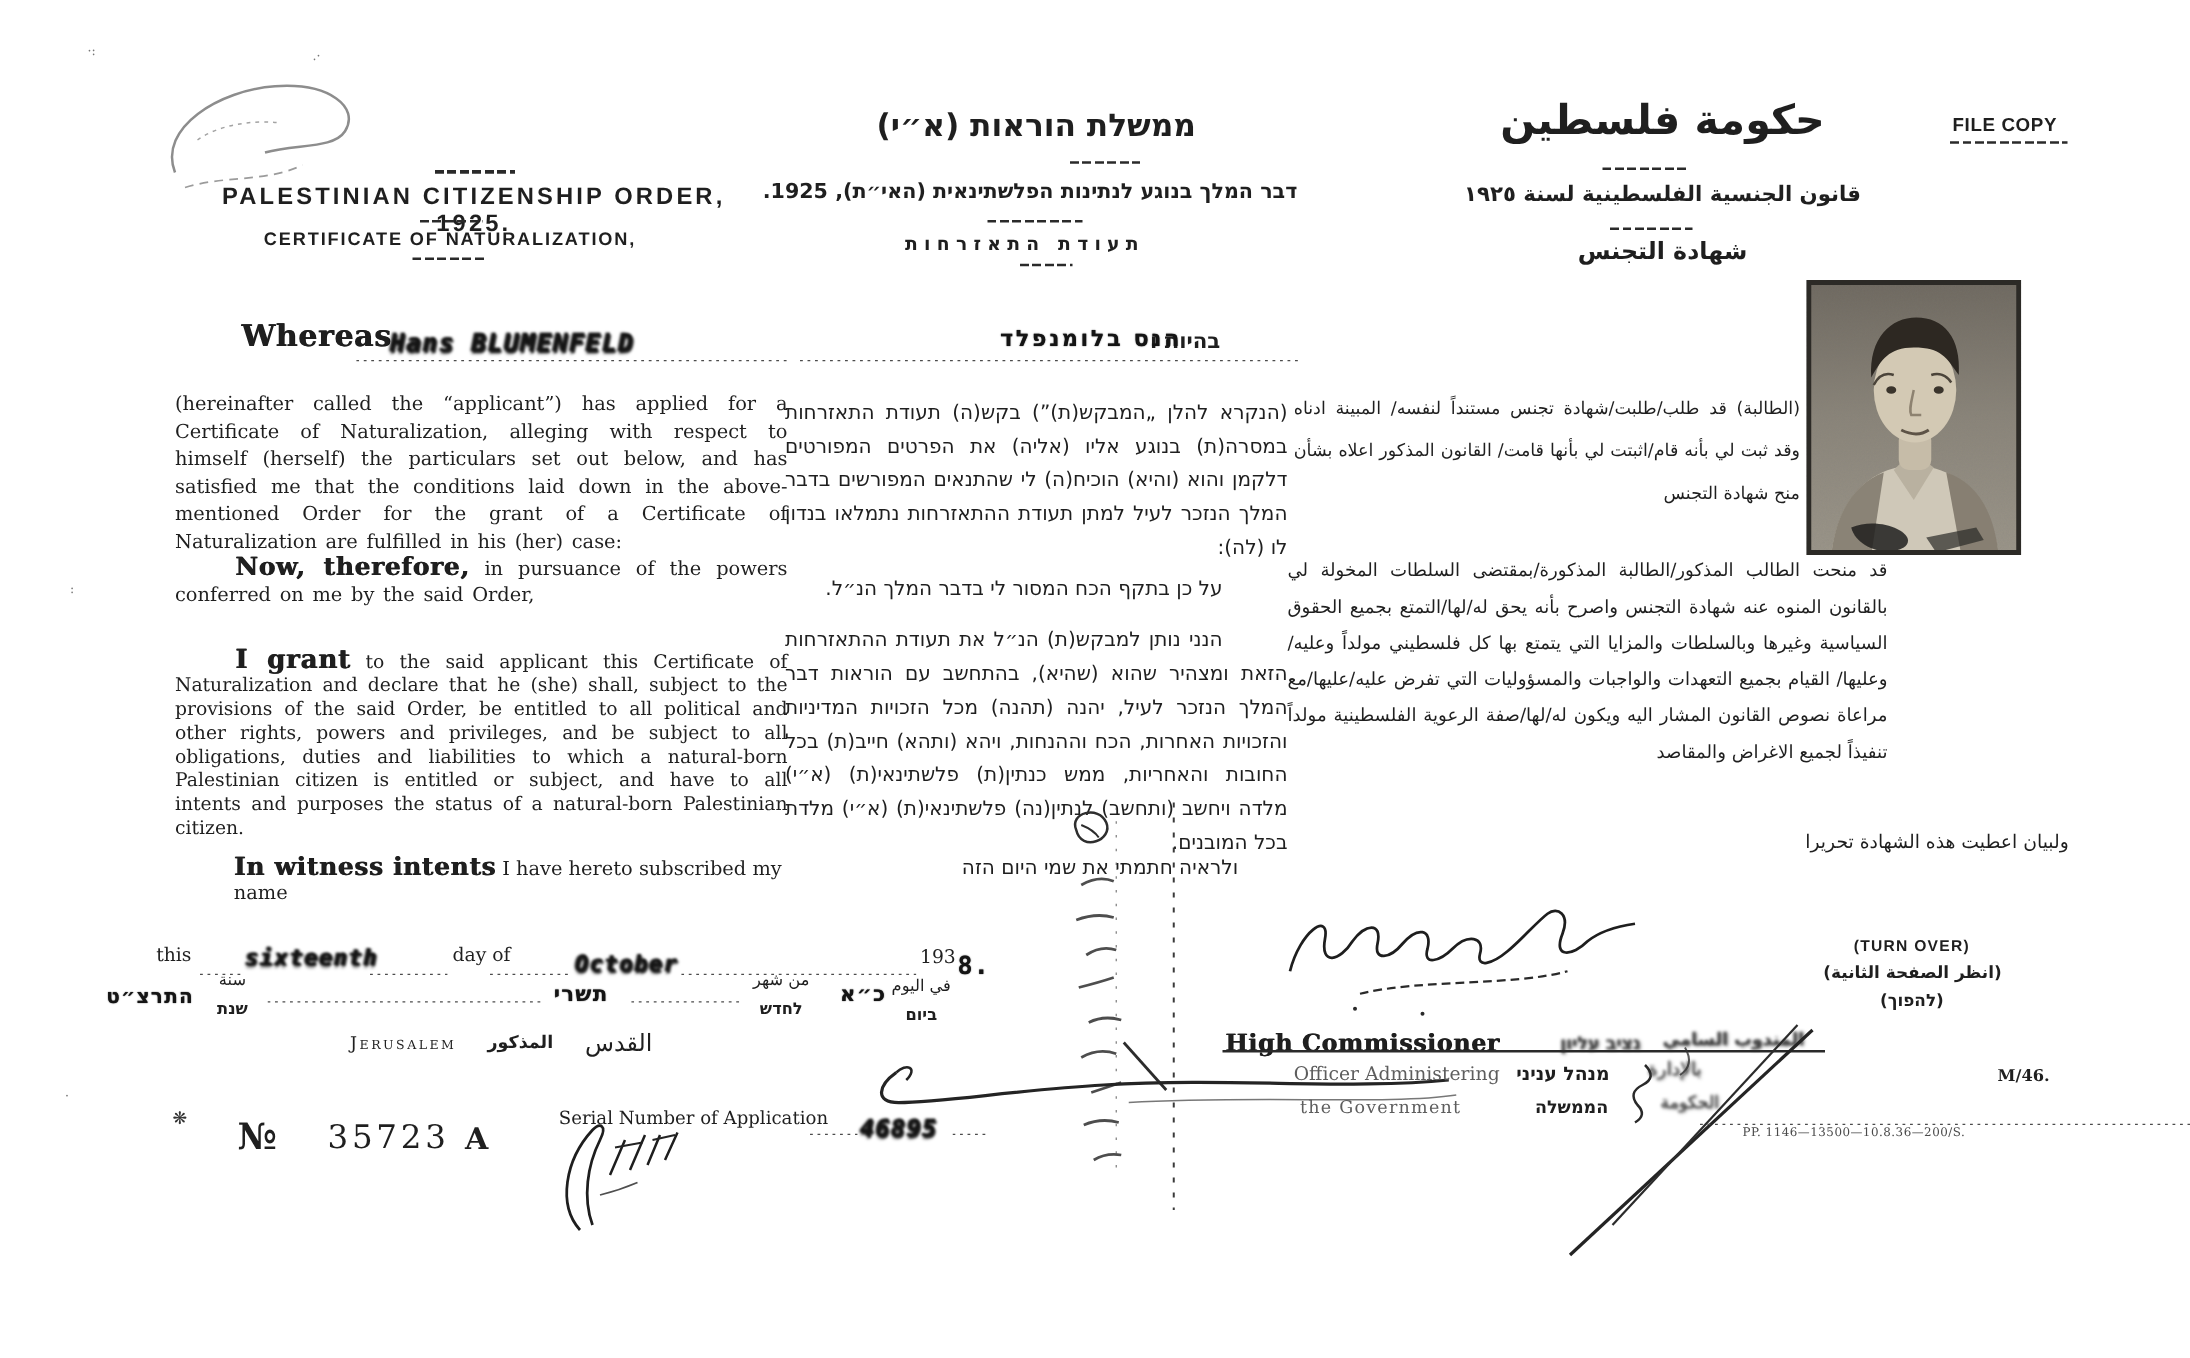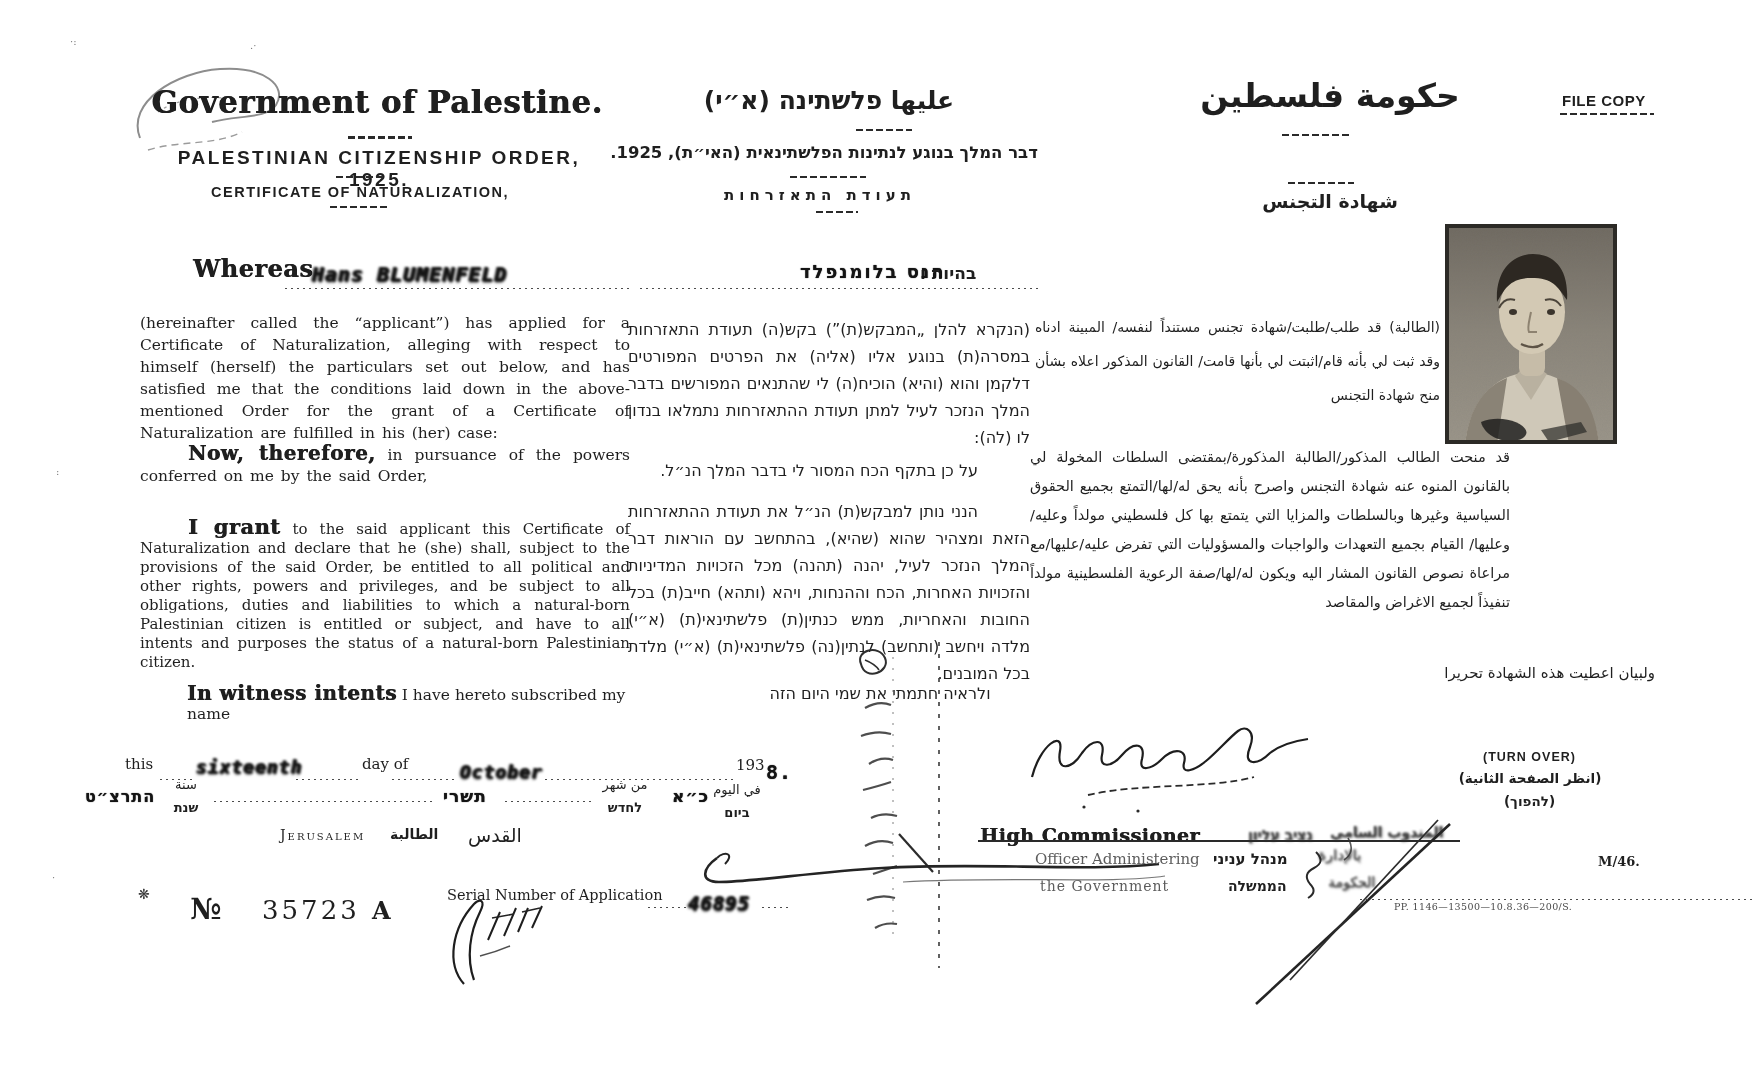--- a/index.html
+++ b/index.html
@@ -35,38 +35,36 @@
 <body>
 
 <div class="page">
 
   <svg class="abs" style="left:118px;top:52px;" width="185" height="140" viewBox="0 0 185 140">
     <path d="M22 86 C 8 50 58 20 102 17 C 146 14 170 34 158 53 C 149 67 120 63 94 70" fill="none" stroke="#8d8d8d" stroke-width="2"></path>
     <path d="M30 98 C 62 88 96 94 124 80" fill="none" stroke="#9b9b9b" stroke-width="1.4" stroke-dasharray="7 5"></path>
     <path d="M40 60 C 56 48 84 44 104 46" fill="none" stroke="#a3a3a3" stroke-width="1.2" stroke-dasharray="3 4"></path>
   </svg>
 
-  <div class="abs center" style="left:148px;top:84px;width:458px;">
-    <div class="bl" style="font-size:31px;">Government of Palestine.</div>
-  </div>
   <div class="dashrule" style="left:348px;top:136px;width:64px;"></div>
   <div class="abs center sans" style="left:150px;top:147px;width:458px;font-weight:bold;font-size:19px;letter-spacing:2.5px;">PALESTINIAN CITIZENSHIP ORDER, 1925.</div>
   <div class="dashrule" style="left:336px;top:176px;width:50px;height:1.5px;"></div>
   <div class="abs center sans" style="left:150px;top:184px;width:420px;font-weight:bold;font-size:14.5px;letter-spacing:1.5px;">CERTIFICATE OF NATURALIZATION,</div>
   <div class="dashrule" style="left:330px;top:206px;width:58px;height:1.5px;"></div>
 
-  <div class="abs center he rtl" style="left:618px;top:86px;width:422px;font-weight:bold;font-size:25px;">عليها פלשתינה (א״י)</div>
+  <div class="abs center he rtl" style="left:618px;top:86px;width:422px;font-weight:bold;font-size:25px;">ממשלת הוראות (א״י)</div>
   <div class="dashrule" style="left:856px;top:129px;width:56px;height:1.5px;"></div>
   <div class="abs center he rtl" style="left:608px;top:143px;width:432px;font-weight:bold;font-size:16.5px;">דבר המלך בנוגע לנתינות הפלשתינאית (האי״ת), 1925.</div>
   <div class="dashrule" style="left:790px;top:176px;width:76px;height:1.5px;"></div>
   <div class="abs center he rtl" style="left:700px;top:186px;width:240px;font-weight:bold;font-size:15px;letter-spacing:5px;">תעודת התאזרחות</div>
   <div class="dashrule" style="left:816px;top:211px;width:42px;height:1.5px;"></div>
 
   <div class="abs center ar rtl" style="left:1120px;top:76px;width:420px;font-weight:bold;font-size:33px;filter:blur(.3px);">حكومة فلسطين</div>
   <div class="dashrule" style="left:1282px;top:134px;width:70px;height:1.5px;"></div>
+  <div class="abs center ar rtl" style="left:1120px;top:146px;width:420px;font-weight:bold;font-size:17px;filter:blur(.3px);">قانون الجنسية الفلسطينية لسنة ١٩٢٥</div>
   <div class="dashrule" style="left:1288px;top:182px;width:66px;height:1.5px;"></div>
   <div class="abs center ar rtl" style="left:1220px;top:190px;width:220px;font-weight:bold;font-size:19px;filter:blur(.3px);">شهادة التجنس</div>
 
   <div class="abs sans" style="left:1562px;top:92px;font-weight:bold;font-size:15px;letter-spacing:.5px;">FILE COPY</div>
   <div class="dashrule" style="left:1560px;top:113px;width:94px;height:2px;"></div>
 
   <div class="dotline" style="left:285px;top:287px;width:345px;"></div>
   <div class="abs bl" style="left:193px;top:254px;font-size:24px;text-align:center;">Whereas</div>
   <div class="abs typed typed-smudge" style="left:312px;top:262px;font-size:20px;">Hans BLUMENFELD</div>
 
@@ -144,21 +142,21 @@
   <div class="dotline" style="left:214px;top:800px;width:222px;"></div>
   <div class="abs typed he" style="left:443px;top:786px;font-size:17px;direction:rtl;">תשרי</div>
   <div class="dotline" style="left:505px;top:800px;width:88px;"></div>
   <div class="abs ar rtl" style="left:595px;top:777px;width:60px;font-size:13px;text-align:center;">من شهر</div>
   <div class="abs he rtl" style="left:595px;top:800px;width:60px;font-size:13px;text-align:center;font-weight:bold;">לחדש</div>
   <div class="abs typed he" style="left:672px;top:786px;font-size:17px;direction:rtl;">כ״א</div>
   <div class="abs ar rtl" style="left:706px;top:782px;width:62px;font-size:13px;text-align:center;">في اليوم</div>
   <div class="abs he rtl" style="left:706px;top:805px;width:62px;font-size:13px;text-align:center;font-weight:bold;">ביום</div>
 
   <div class="abs serif" style="left:280px;top:827px;font-size:14px;font-variant:small-caps;letter-spacing:2px;">Jerusalem</div>
-  <div class="abs he rtl" style="left:390px;top:826px;font-size:14px;font-weight:bold;">الطالبة</div>
+  <div class="abs he rtl" style="left:390px;top:826px;font-size:14px;font-weight:bold;">المذكور</div>
   <div class="abs ar rtl" style="left:468px;top:824px;font-size:19px;">القدس</div>
 
   <svg class="abs" style="left:835px;top:638px;" width="125" height="335" viewBox="0 0 125 335">
     <line x1="104" y1="4" x2="104" y2="330" stroke="#3a3a3a" stroke-width="1.6" stroke-dasharray="4 8"></line>
     <path d="M26 26 C 20 12 44 6 50 20 C 56 34 30 44 26 26 Z" fill="none" stroke="#2e2e2e" stroke-width="2"></path>
     <path d="M30 22 q 10 4 14 10" stroke="#2e2e2e" stroke-width="1.6" fill="none"></path>
     <g stroke="#2f2f2f" stroke-width="2.2" fill="none" opacity=".85">
       <path d="M30 70 q 14 -8 26 -3"></path>
       <path d="M26 98 q 16 -6 30 -2"></path>
       <path d="M34 126 q 12 -8 24 -4"></path>

